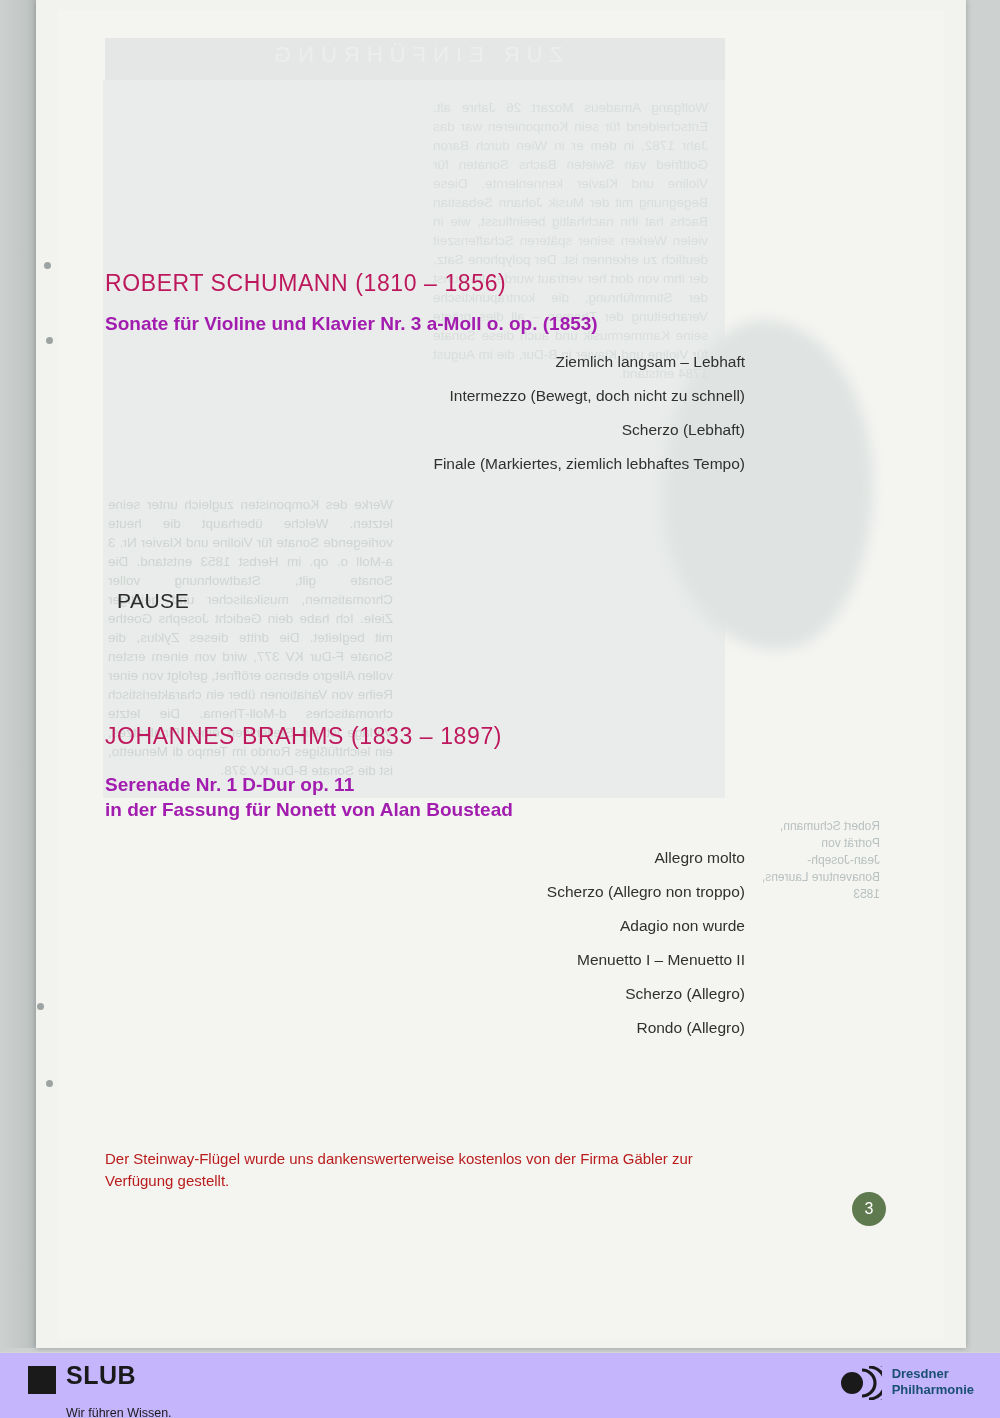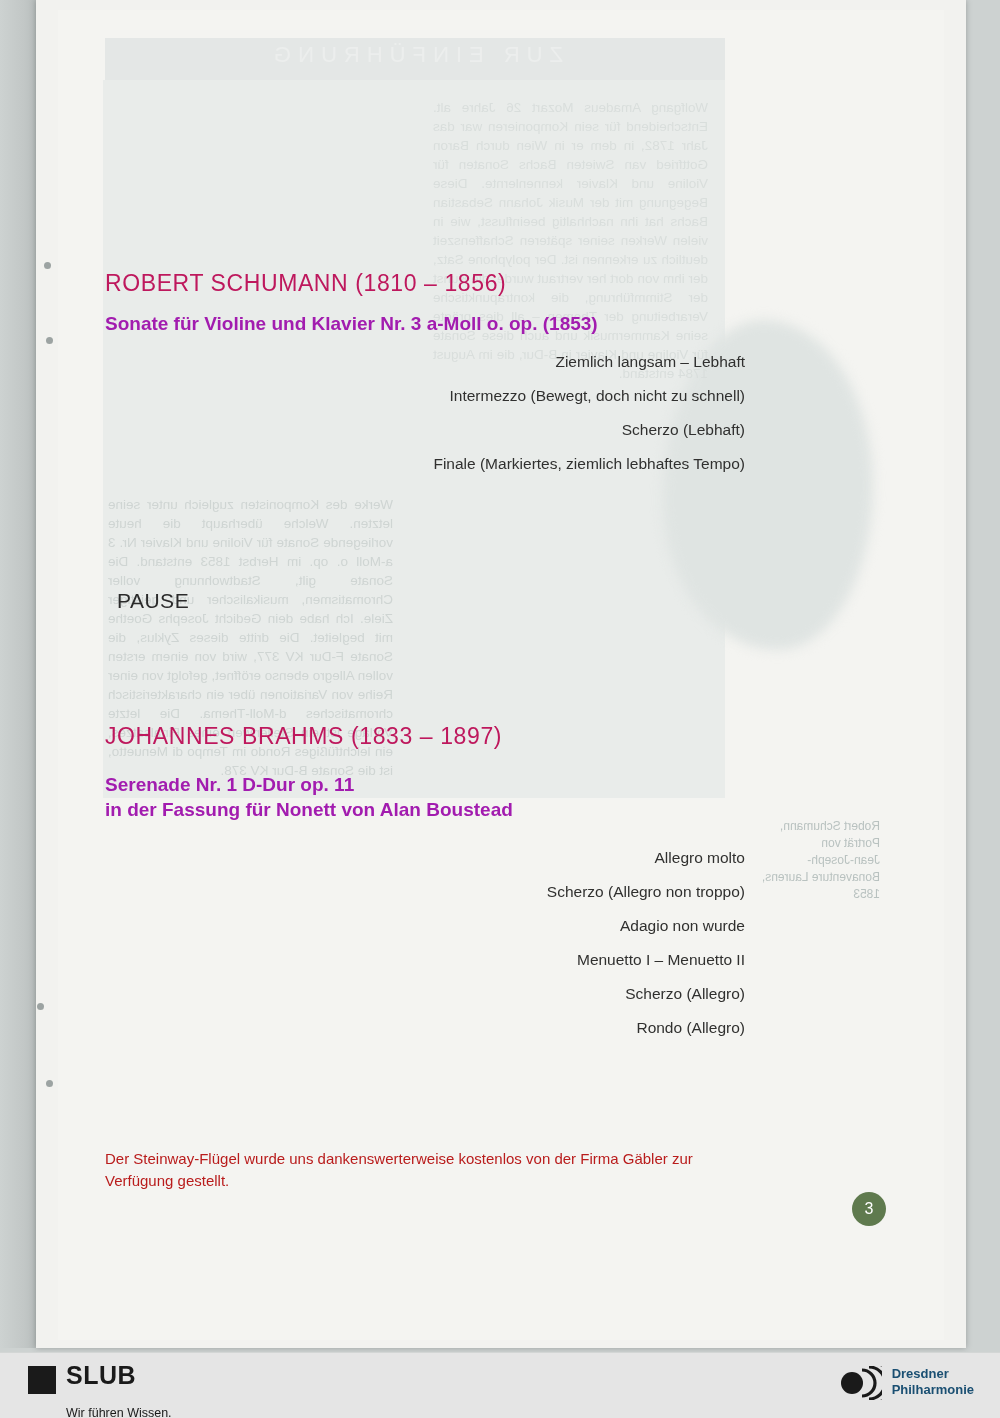--- a/index.html
+++ b/index.html
@@ -101,21 +101,21 @@
   
   .page-no{
     position:absolute;left:852px;top:1192px;
     width:34px;height:34px;border-radius:50%;
     background:#5f7a4e;color:#fff;
     font-size:16px;display:flex;align-items:center;justify-content:center;
   }
   
   .footer{
     position:absolute;left:0;bottom:0;width:1000px;height:66px;
-    background:#e5e5e5;
+    background:#c4b5fd;
   }
   .footer-line{
     position:absolute;left:0;top:0;width:1000px;height:1px;background:#d3d6d5;
   }
   .slub{
     position:absolute;left:28px;top:10px;display:flex;align-items:flex-start;
   }
   .slub-mark{
     width:28px;height:28px;background:#1a1a1a;margin-right:10px;margin-top:4px;
   }

